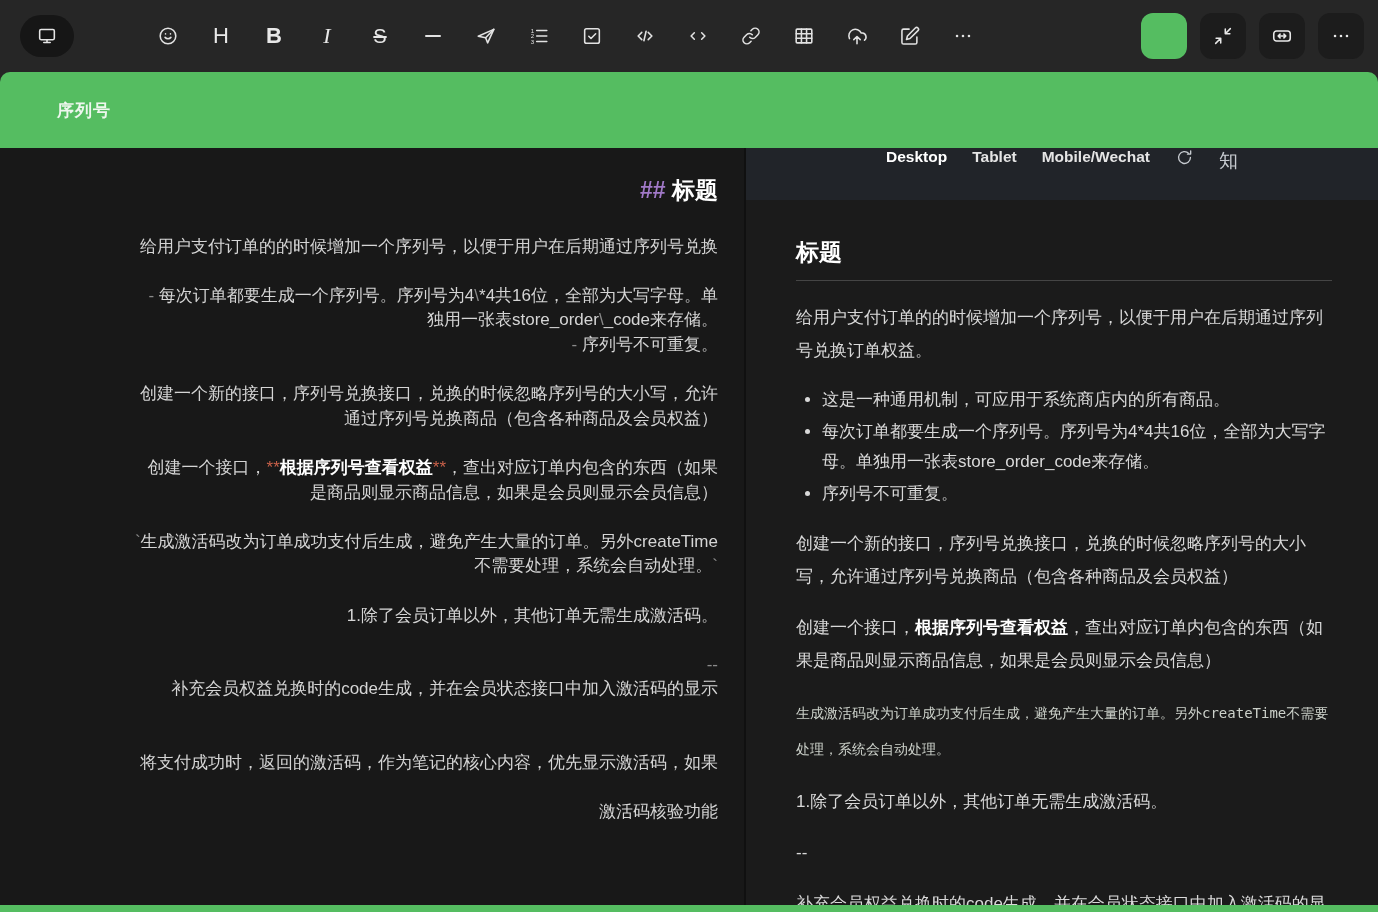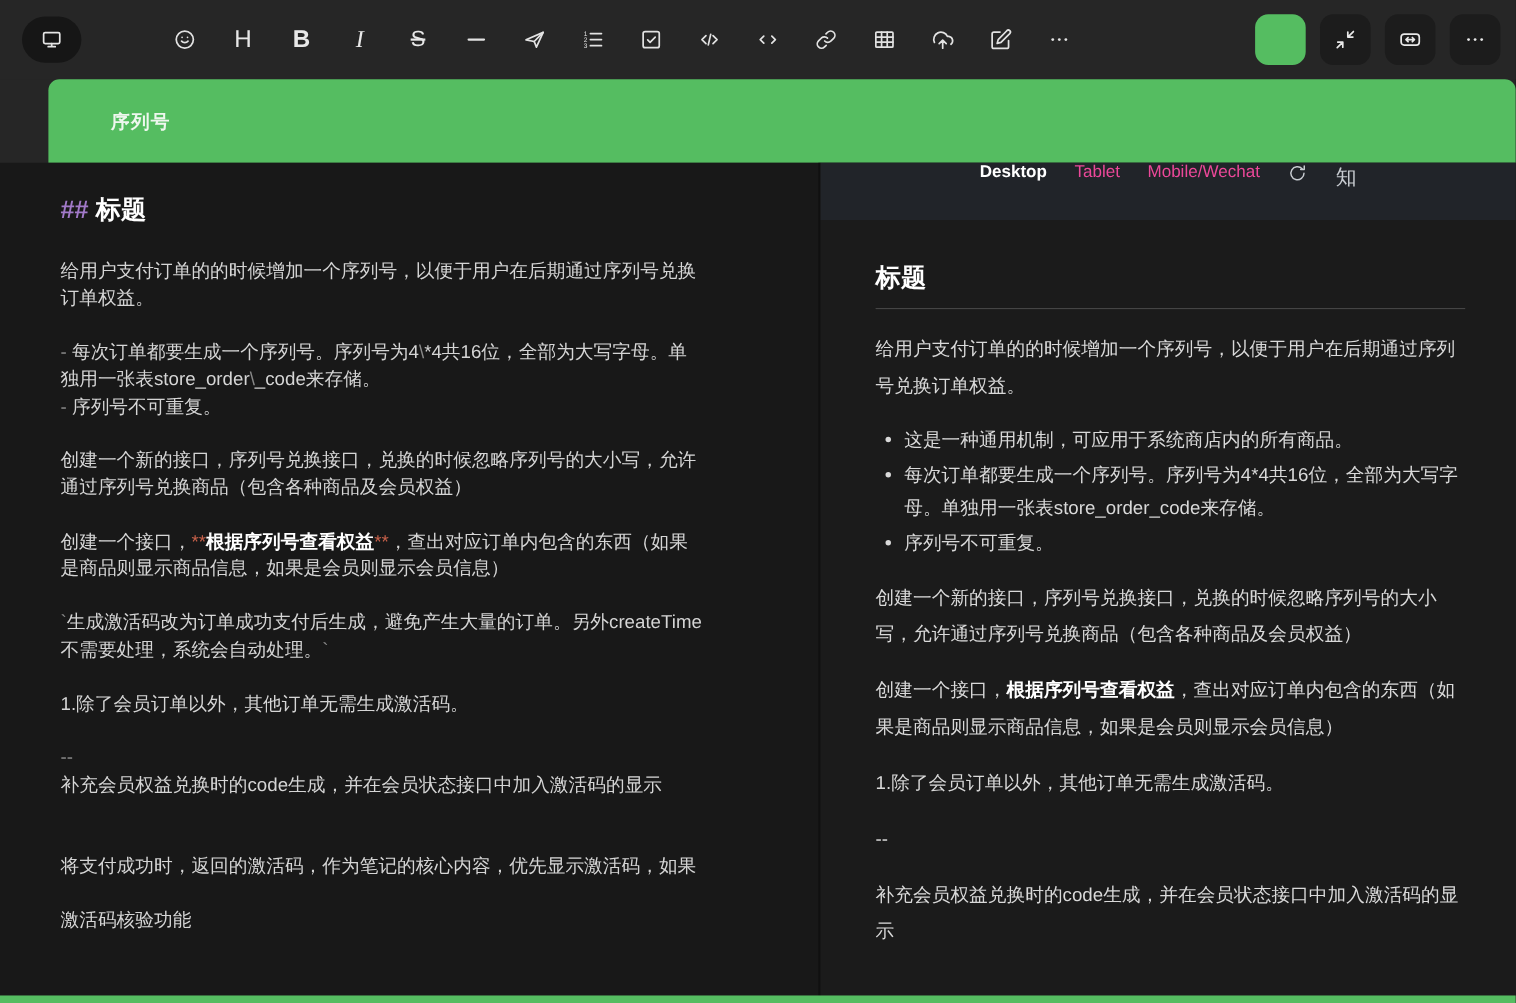--- a/index.html
+++ b/index.html
@@ -22,38 +22,38 @@
   .glyph.gb { font-weight:bold; }
   .glyph.gi { font-style:italic; font-family:"Liberation Serif", serif; }
   .glyph.gs { text-decoration:line-through; font-size:20px; }
   .hr-glyph { display:block; width:16px; height:2px; background:#e2e2e2; border-radius:1px; }
   .tb-right { margin-left:auto; display:flex; gap:13px; align-items:center; }
   .tb-sq { width:46px; height:46px; border-radius:12px; background:#1c1c1c; display:flex; align-items:center; justify-content:center; border:none; cursor:pointer; color:#e8e8e8; }
   .tb-sq svg { width:22px; height:22px; }
   .tb-sq.green { background:var(--green); }
 
   
-  .banner { height:76px; flex:0 0 76px; background:var(--green); border-radius:10px 10px 0 0; display:flex; align-items:center; padding-left:57px;margin-left:44px; }
+  .banner { height:76px; flex:0 0 76px; background:var(--green); border-radius:10px 10px 0 0; display:flex; align-items:center; padding-left:57px; }
   .banner-title { color:#eef7ee; font-size:17px; font-weight:bold; letter-spacing:1px; }
 
   
   .main { flex:1; display:flex; min-height:0; }
 
   .editor { width:746px; flex:0 0 746px; background:#181818; border-right:2px solid #101010; padding:22px 26px 0 55px; overflow:hidden; cursor:text; }
-  .ed-line { font-size:17px; line-height:24.6px; min-height:24.6px; white-space:pre; color:#d5d5d5; }
+  .ed-line { font-size:17px; line-height:24.6px; min-height:24.6px; white-space:pre; color:#d5d5d5;text-align:right; }
   .ed-line.h2 { font-size:23px; line-height:40px; min-height:40px; font-weight:bold; color:#fff; }
   .seg-syn   { color:#8a8a8a; }
   .seg-hmark { color:#a179c8; font-weight:bold; }
   .seg-htext { color:#ffffff; }
   .seg-bmark { color:#c9614a; }
   .seg-bold  { font-weight:bold; color:#fff; }
 
   .preview { flex:1; background:#1b1b1b; display:flex; flex-direction:column; min-width:0; }
   .pv-tabbar { height:52px; flex:0 0 52px; background:#212429; display:flex; align-items:flex-start; justify-content:center; gap:25px; }
-  .pv-tab { font-size:15.5px; color:#ec4899; background:none; border:none; cursor:pointer; padding:0; font-family:inherit; }
+  .pv-tab { font-size:15.5px; color:#e5e5e5; background:none; border:none; cursor:pointer; padding:0; font-family:inherit;font-weight:bold; }
   .pv-tab.active { color:#ffffff; font-weight:bold; }
   .pv-ticon { background:none; border:none; color:#c7cbd0; cursor:pointer; display:flex; align-items:center; padding:0; }
   .pv-ticon svg { width:19px; height:19px; }
   .pv-zhi { font-size:19px; color:#c7cbd0; }
 
   .pv-content { padding:38px 46px 0 50px; overflow:hidden; }
   .pv-h2 { font-size:23px; line-height:28px; font-weight:bold; color:#fff; margin:0 0 20px; padding-bottom:14px; border-bottom:1px solid #454545; }
   .pv-p  { font-size:17px; line-height:33px; color:#d9d9d9; margin:16px 0 18px; }
   .pv-ul { margin:0 0 18px; padding-left:26px; color:#d9d9d9; }
   .pv-li { font-size:17px; line-height:30px; margin-bottom:2px; }
@@ -226,21 +226,20 @@
 
   <div class="banner">
     <span class="banner-title">序列号</span>
   </div>
 
   <div class="main">
     <div class="editor" id="editor">
         <div class="ed-line h2"><span class="seg-hmark">## </span><span class="seg-htext">标题</span></div>
         <div class="ed-line"></div>
         <div class="ed-line"><span>给用户支付订单的的时候增加一个序列号，以便于用户在后期通过序列号兑换</span></div>
-        <div class="ed-line"><span>订单权益。</span></div>
         <div class="ed-line"></div>
         <div class="ed-line"><span class="seg-syn">- </span><span>每次订单都要生成一个序列号。序列号为4</span><span class="seg-syn">\</span><span>*4共16位，全部为大写字母。单</span></div>
         <div class="ed-line"><span>独用一张表store_order</span><span class="seg-syn">\</span><span>_code来存储。</span></div>
         <div class="ed-line"><span class="seg-syn">- </span><span>序列号不可重复。</span></div>
         <div class="ed-line"></div>
         <div class="ed-line"><span>创建一个新的接口，序列号兑换接口，兑换的时候忽略序列号的大小写，允许</span></div>
         <div class="ed-line"><span>通过序列号兑换商品（包含各种商品及会员权益）</span></div>
         <div class="ed-line"></div>
         <div class="ed-line"><span>创建一个接口，</span><span class="seg-bmark">**</span><span class="seg-bold">根据序列号查看权益</span><span class="seg-bmark">**</span><span>，查出对应订单内包含的东西（如果</span></div>
         <div class="ed-line"><span>是商品则显示商品信息，如果是会员则显示会员信息）</span></div>
@@ -281,20 +280,21 @@
       <div class="pv-content" id="pv-content">
           <div class="pv-h2">标题</div>
           <p class="pv-p"><span>给用户支付订单的的时候增加一个序列号，以便于用户在后期通过序列号兑换订单权益。</span></p>
           <ul class="pv-ul">
             <li class="pv-li">这是一种通用机制，可应用于系统商店内的所有商品。</li>
             <li class="pv-li">每次订单都要生成一个序列号。序列号为4*4共16位，全部为大写字母。单独用一张表store_order_code来存储。</li>
             <li class="pv-li">序列号不可重复。</li>
           </ul>
           <p class="pv-p"><span>创建一个新的接口，序列号兑换接口，兑换的时候忽略序列号的大小写，允许通过序列号兑换商品（包含各种商品及会员权益）</span></p>
           <p class="pv-p"><span>创建一个接口，</span><span class="pv-bold">根据序列号查看权益</span><span>，查出对应订单内包含的东西（如果是商品则显示商品信息，如果是会员则显示会员信息）</span></p>
+          <div class="pv-code">生成激活码改为订单成功支付后生成，避免产生大量的订单。另外createTime不需要处理，系统会自动处理。</div>
           <p class="pv-p"><span>1.除了会员订单以外，其他订单无需生成激活码。</span></p>
           <p class="pv-p"><span>--</span></p>
           <p class="pv-p"><span>补充会员权益兑换时的code生成，并在会员状态接口中加入激活码的显示</span></p>
         </div>
     </div>
   </div>
 
   <div class="bottom-bar"></div>
 </div>
 

